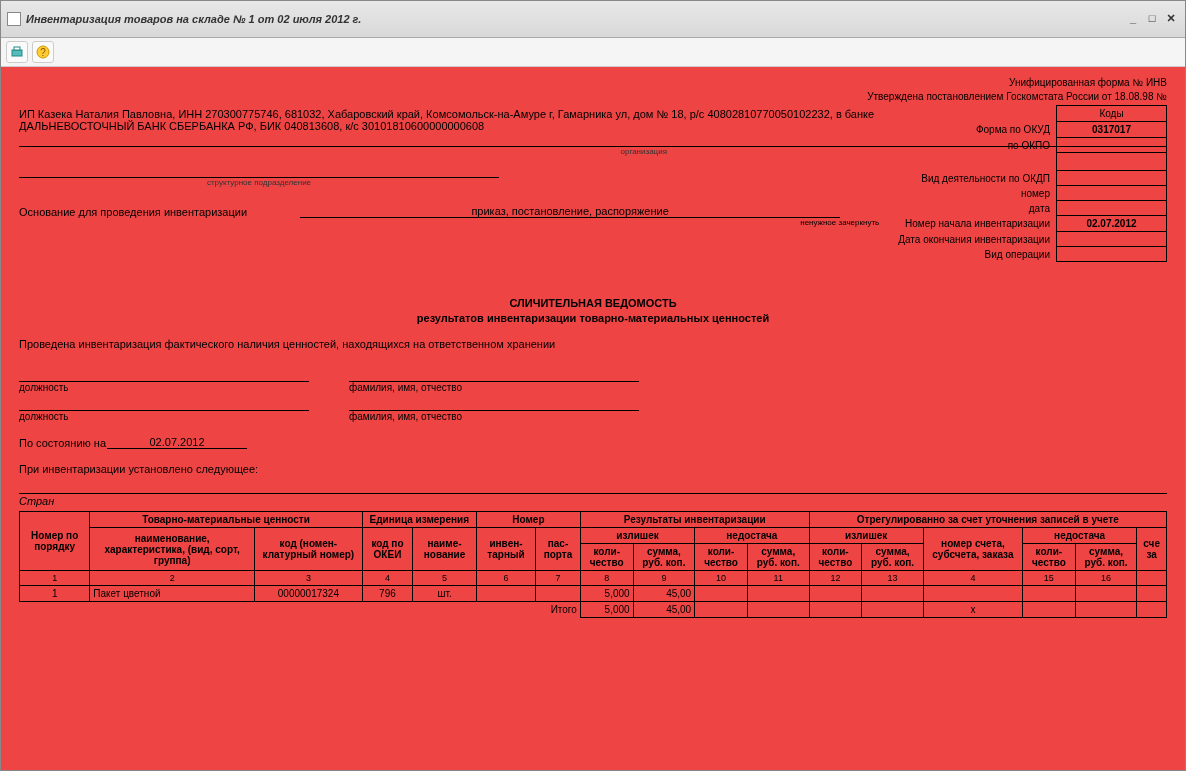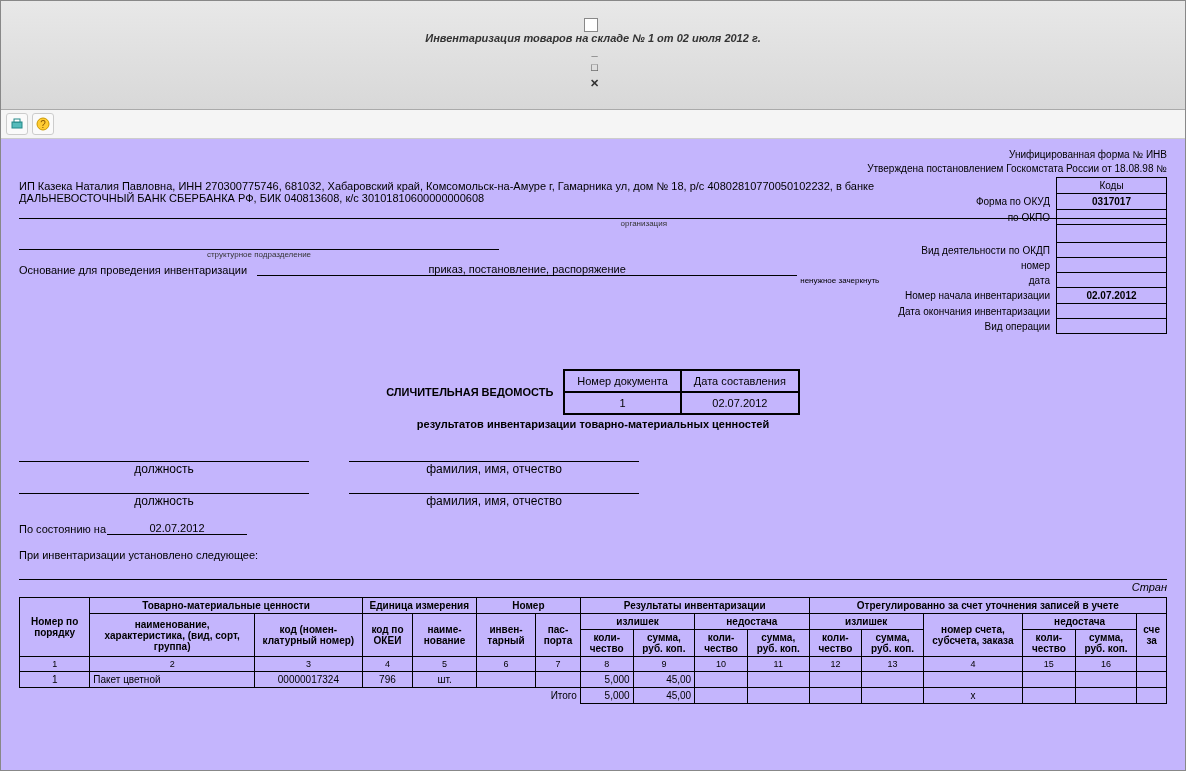--- a/index.html
+++ b/index.html
@@ -1,53 +1,53 @@
 <!DOCTYPE html>
 <html><head>
 <meta charset="utf-8">
 <style>
 * { box-sizing: border-box; margin: 0; padding: 0; }
 body { font-family: Arial, sans-serif; font-size: 11px; background: #f0f0f0; }
 .window { width: 1186px; height: 771px; background: #fff; border: 1px solid #888; display: flex; flex-direction: column; }
-.titlebar { background: linear-gradient(#e8e8e8,#d8d8d8); border-bottom: 1px solid #aaa; padding: 17px 6px; display: flex; align-items: center; flex-direction: column; }
+.titlebar { background: linear-gradient(#e8e8e8,#d8d8d8); border-bottom: 1px solid #aaa; padding: 10px 6px; display: flex; align-items: center; }
 .titlebar .doc-icon { width: 14px; height: 14px; background: #fff; border: 1px solid #888; margin-right: 5px; }
 .titlebar .title { font-weight: bold; font-style: italic; color: #333; flex: 1; }
 .titlebar .winbtn { width: 16px; height: 16px; margin-left: 3px; text-align: center; line-height: 14px; cursor: pointer; font-weight: bold; color: #333; }
 .toolbar { background: #f5f5f5; border-bottom: 1px solid #ccc; padding: 3px 5px; display: flex; gap: 4px; }
 .toolbar .tb-btn { width: 22px; height: 22px; border: 1px solid #ccc; border-radius: 3px; display: flex; align-items: center; justify-content: center; cursor: pointer; background: #fafafa; }
-.doc-area { flex: 1; overflow: auto; background: #c4b5fd; padding: 10px 18px; position: relative; }
+.doc-area { flex: 1; overflow: auto; background: #ef4444; padding: 10px 18px; position: relative; }
 .form-header { text-align: right; font-size: 10px; margin-bottom: 3px; }
 .codes-block { float: right; margin-left: 15px; }
 .codes-block table { border-collapse: collapse; }
 .codes-block td { border: 1px solid #000; padding: 2px 4px; font-size: 10px; }
 .codes-block .lbl { border: none; text-align: right; padding-right: 6px; white-space: nowrap; }
 .codes-block .val { width: 110px; text-align: center; font-weight: bold; }
 .codes-block .hdr { text-align: center; font-weight: normal; }
 .org-block { margin-top: 6px; font-size: 11px; }
 .org-line { border-bottom: 1px solid #000; padding-bottom: 14px; }
 .org-caption { text-align: center; font-size: 8px; color: #333; }
 .struct-line { border-bottom: 1px solid #000; height: 14px; margin-top: 8px; }
-.basis-row { display: flex; margin-top: 4px; align-items: flex-end; }
+.basis-row { display: flex; margin-top: 18px; align-items: flex-end; gap: 43px; }
 .basis-row .blabel { white-space: nowrap; margin-right: 10px; }
 .basis-row .bval { flex: 1; border-bottom: 1px solid #000; text-align: center; }
 .basis-caption { text-align: right; font-size: 8px; }
 .doc-title-block { margin-top: 35px; display: flex; align-items: center; justify-content: center; gap: 10px; }
 .doc-title-block .dtitle { font-weight: bold; text-align: right; }
 .doc-num-table { border-collapse: collapse; }
 .doc-num-table td { border: 2px solid #000; padding: 4px 12px; text-align: center; font-size: 11px; }
 .doc-subtitle { text-align: center; font-weight: bold; margin-top: 3px; }
 .text-line { margin-top: 14px; font-size: 11px; }
 .sig-rows { margin-top: 18px; width: 620px; }
 .sig-row { display: flex; gap: 40px; margin-bottom: 4px; }
 .sig-cell { flex: 1; }
 .sig-underline { border-bottom: 1px solid #000; height: 14px; }
-.sig-cap { text-align: center; font-size: 12px; }
+.sig-cap { font-size: 10px; }
 .state-row { display: flex; align-items: flex-end; gap: 1px; margin-top: 14px; }
 .state-row .sval { border-bottom: 1px solid #000; width: 140px; text-align: center; }
-.page-label { text-align: right; font-style: italic; margin-top: 18px; border-top: 1px solid #000; padding-top: 1px; }
+.page-label { font-style: italic; margin-top: 18px; border-top: 1px solid #000; padding-top: 1px; }
 .main-table { border-collapse: collapse; width: 100%; margin-top: 4px; font-size: 10px; }
 .main-table th, .main-table td { border: 1px solid #000; padding: 2px 3px; text-align: center; vertical-align: middle; }
 .main-table .num-row td { font-size: 9px; }
 .main-table .data-cell-left { text-align: left; margin-left: 44px; }
 .main-table .data-cell-right { text-align: right; }
 .main-table .itog { text-align: right; font-weight: normal; }
 .clearfix::after { content: ""; display: table; clear: both; }
 </style>
 </head>
 <body>
@@ -136,35 +136,24 @@
     <div class="basis-row">
       <div class="blabel">Основание для проведения инвентаризации</div>
       <div class="bval" style="max-width:540px">приказ, постановление, распоряжение</div>
     </div>
     <div class="basis-caption" style="width:880px;margin-left:20px">ненужное зачеркнуть</div>
 
     <div class="clearfix"></div>
 
     <div class="doc-title-block">
       <div class="dtitle">СЛИЧИТЕЛЬНАЯ ВЕДОМОСТЬ</div>
-      <table class="doc-num-table">
-        <tbody>
-            <tr>
-          <td>Номер документа</td>
-          <td>Дата составления</td>
-        </tr>
-        <tr>
-          <td>1</td>
-          <td>02.07.2012</td>
-        </tr>
-      </tbody>
-        </table>
     </div>
     <div class="doc-subtitle">результатов инвентаризации товарно-материальных ценностей</div>
 
+    <div class="text-line">Проведена инвентаризация фактического наличия ценностей, находящихся на ответственном хранении</div>
 
     <div class="sig-rows">
       <div class="sig-row">
         <div class="sig-cell">
             <div class="sig-underline"></div>
             <div class="sig-cap">должность</div>
           </div>
         <div class="sig-cell">
             <div class="sig-underline"></div>
             <div class="sig-cap">фамилия, имя, отчество</div>

